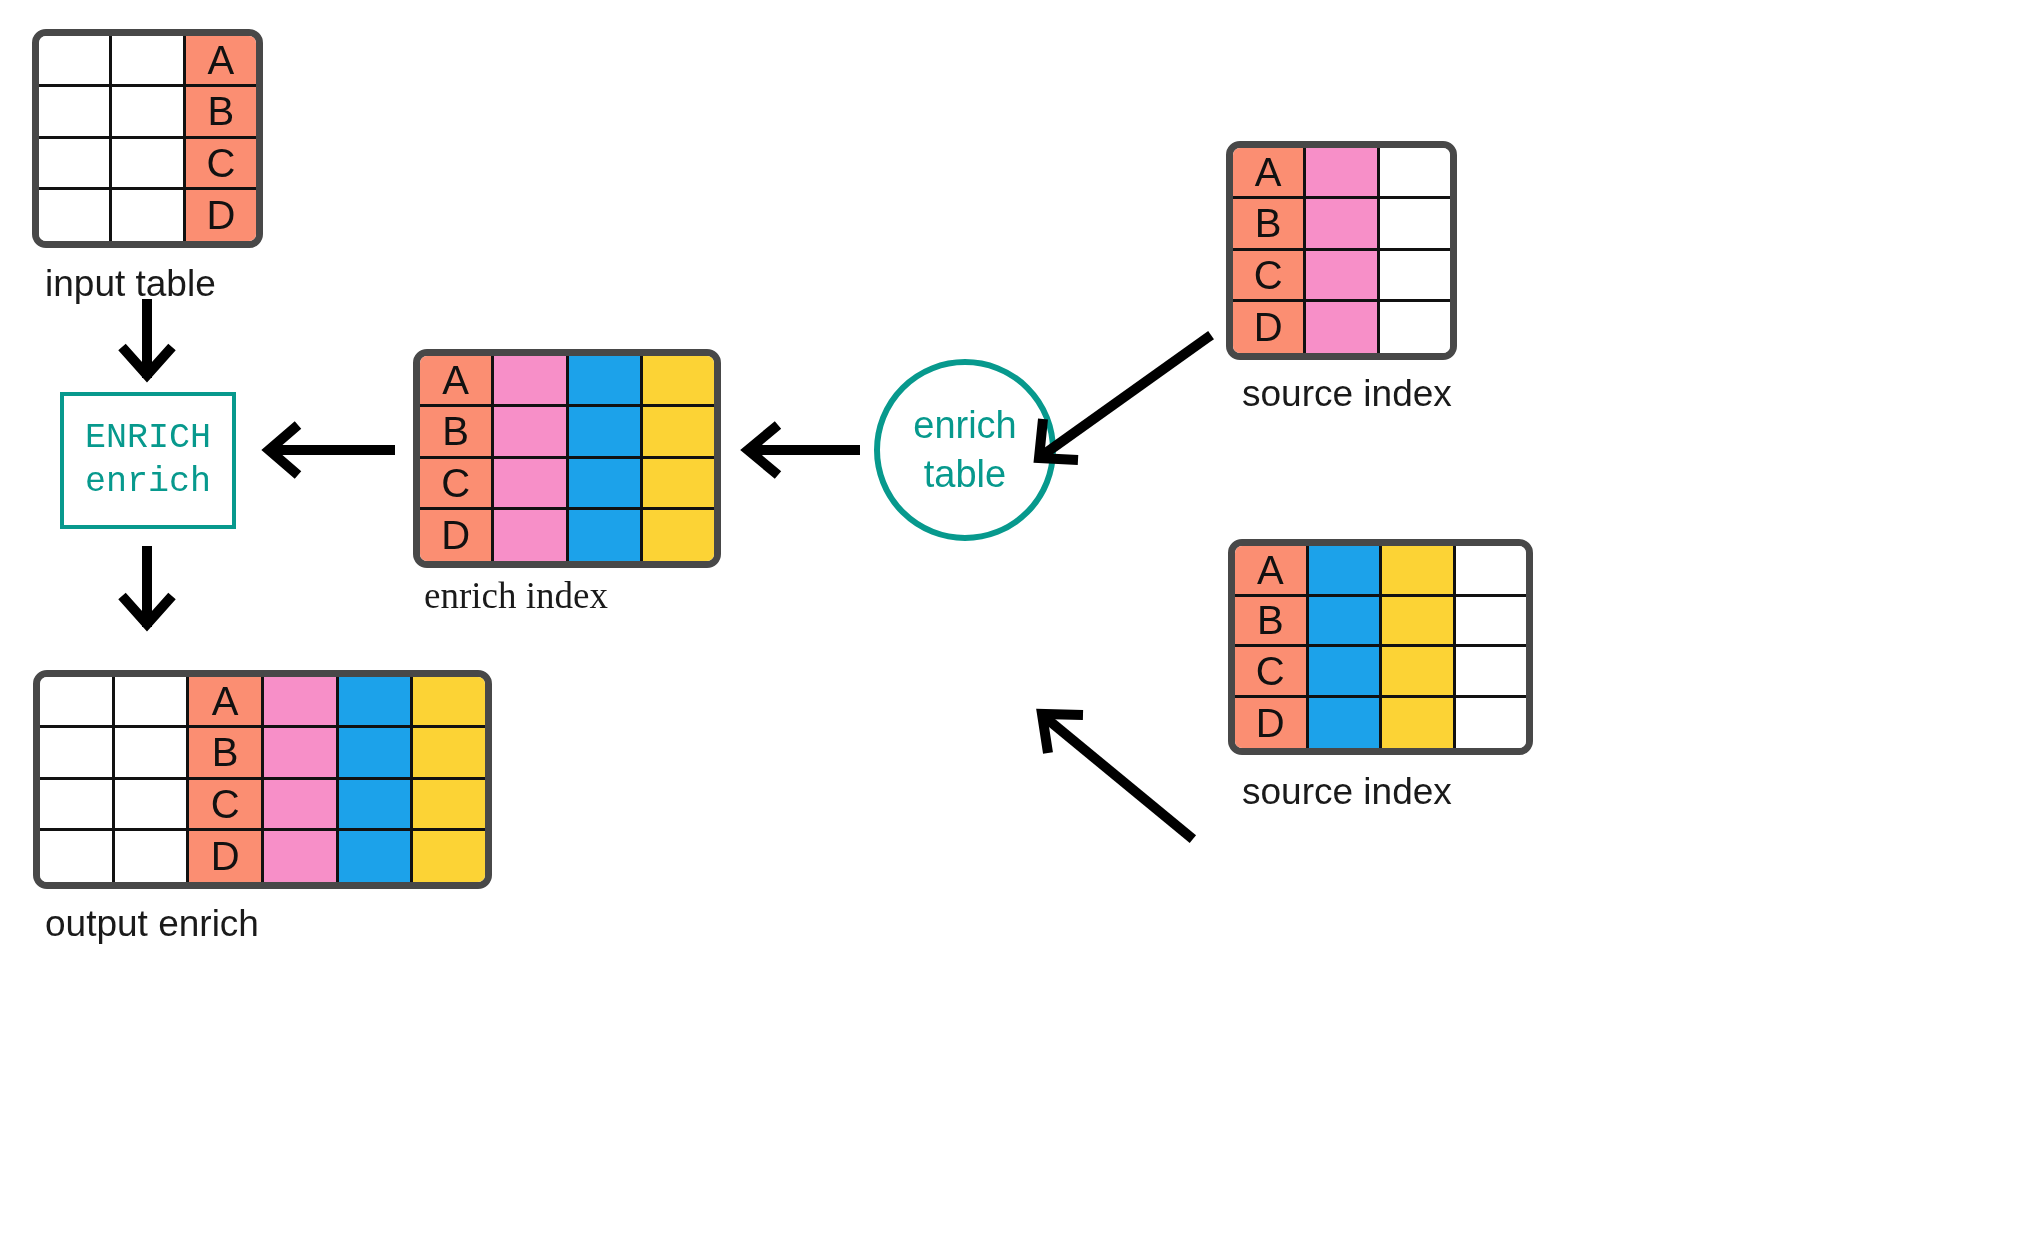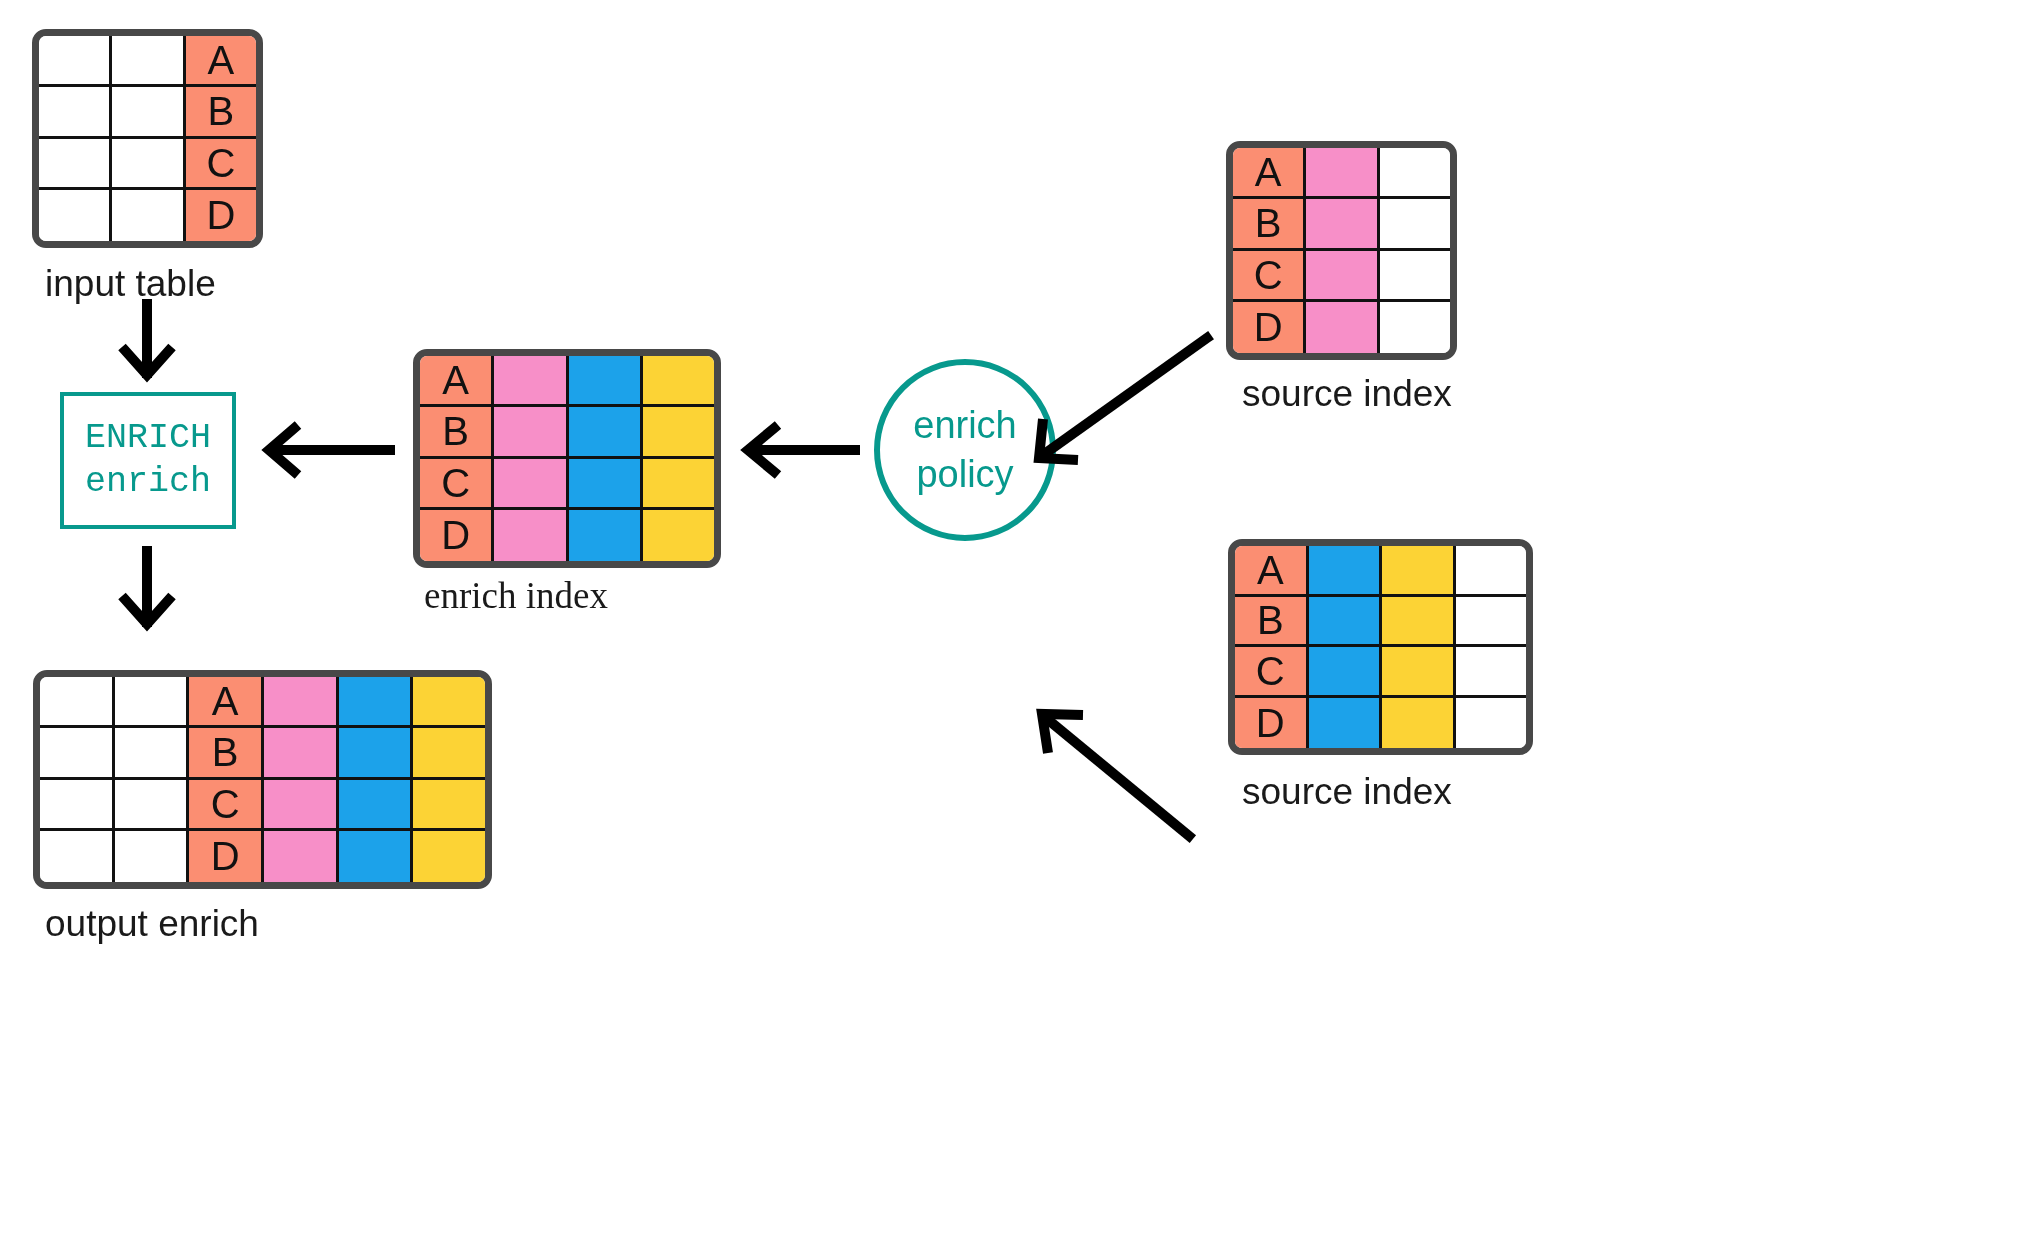--- a/index.html
+++ b/index.html
@@ -211,21 +211,21 @@
         <div class="tcell c-orange">D</div>
         <div class="tcell c-pink"></div>
         <div class="tcell c-blue"></div>
         <div class="tcell c-yellow"></div>
       </div>
     </div>
   <div class="caption" style="left:424px; top:577px;font-family:Liberation Serif, serif;">enrich index</div>
 
   <div class="circle" id="enrich-policy" style="left:874px; top:359px; width:182px; height:182px;">
     <div>enrich</div>
-    <div>policy</div>
+    <div>table</div>
   </div>
 
   <div class="tbl" id="source-index-top" style="left:1226px; top:141px; width:231px; height:219px;">
       <div class="trow">
         <div class="tcell c-orange">A</div>
         <div class="tcell c-pink"></div>
         <div class="tcell c-white"></div>
       </div>
       <div class="trow">
         <div class="tcell c-orange">B</div>

